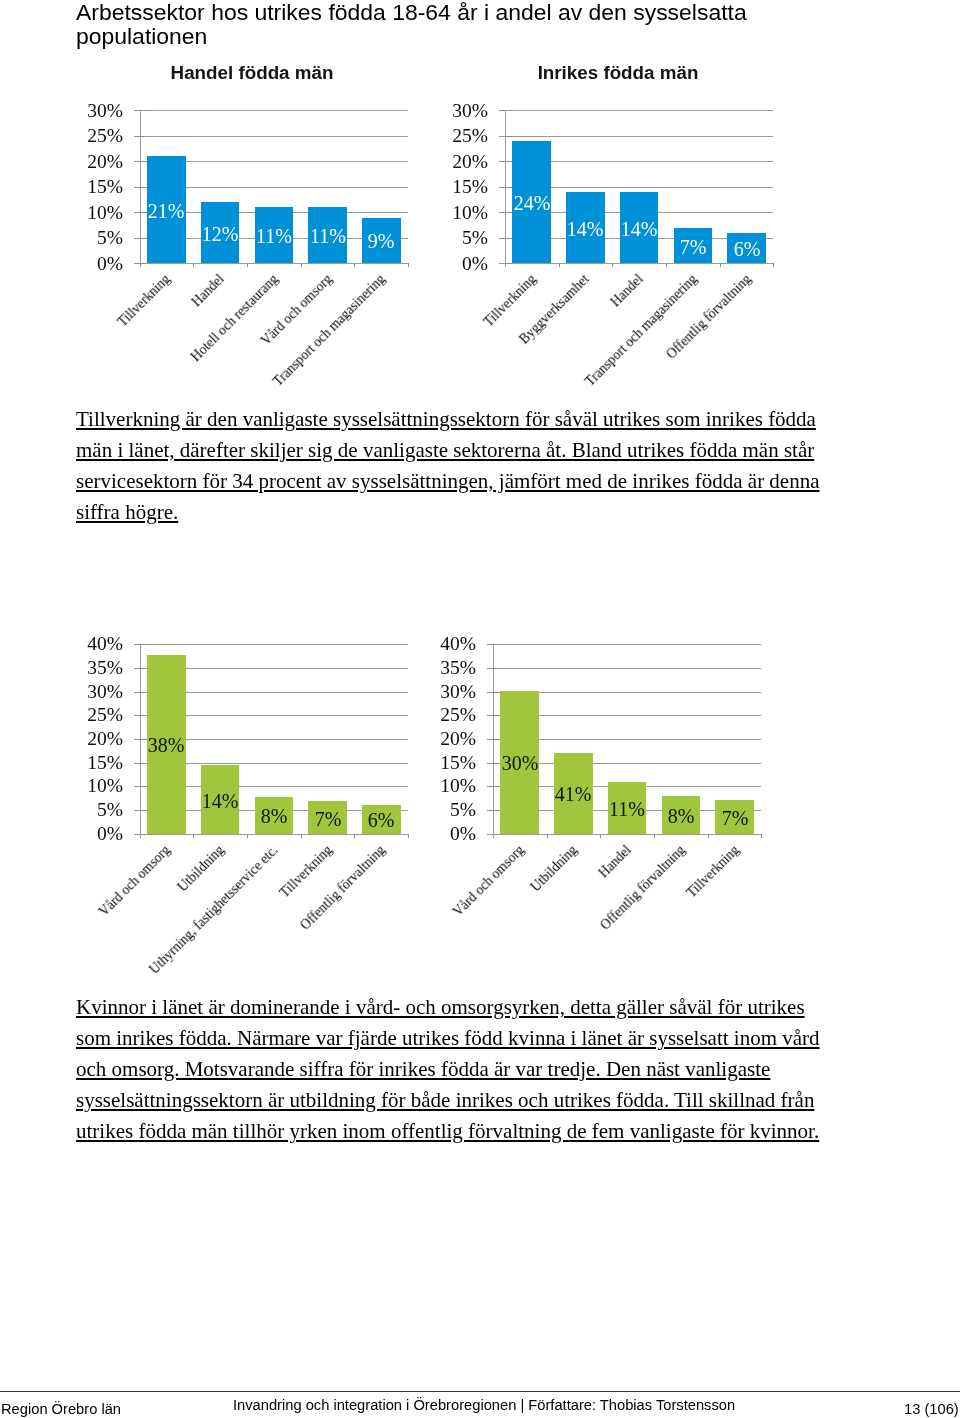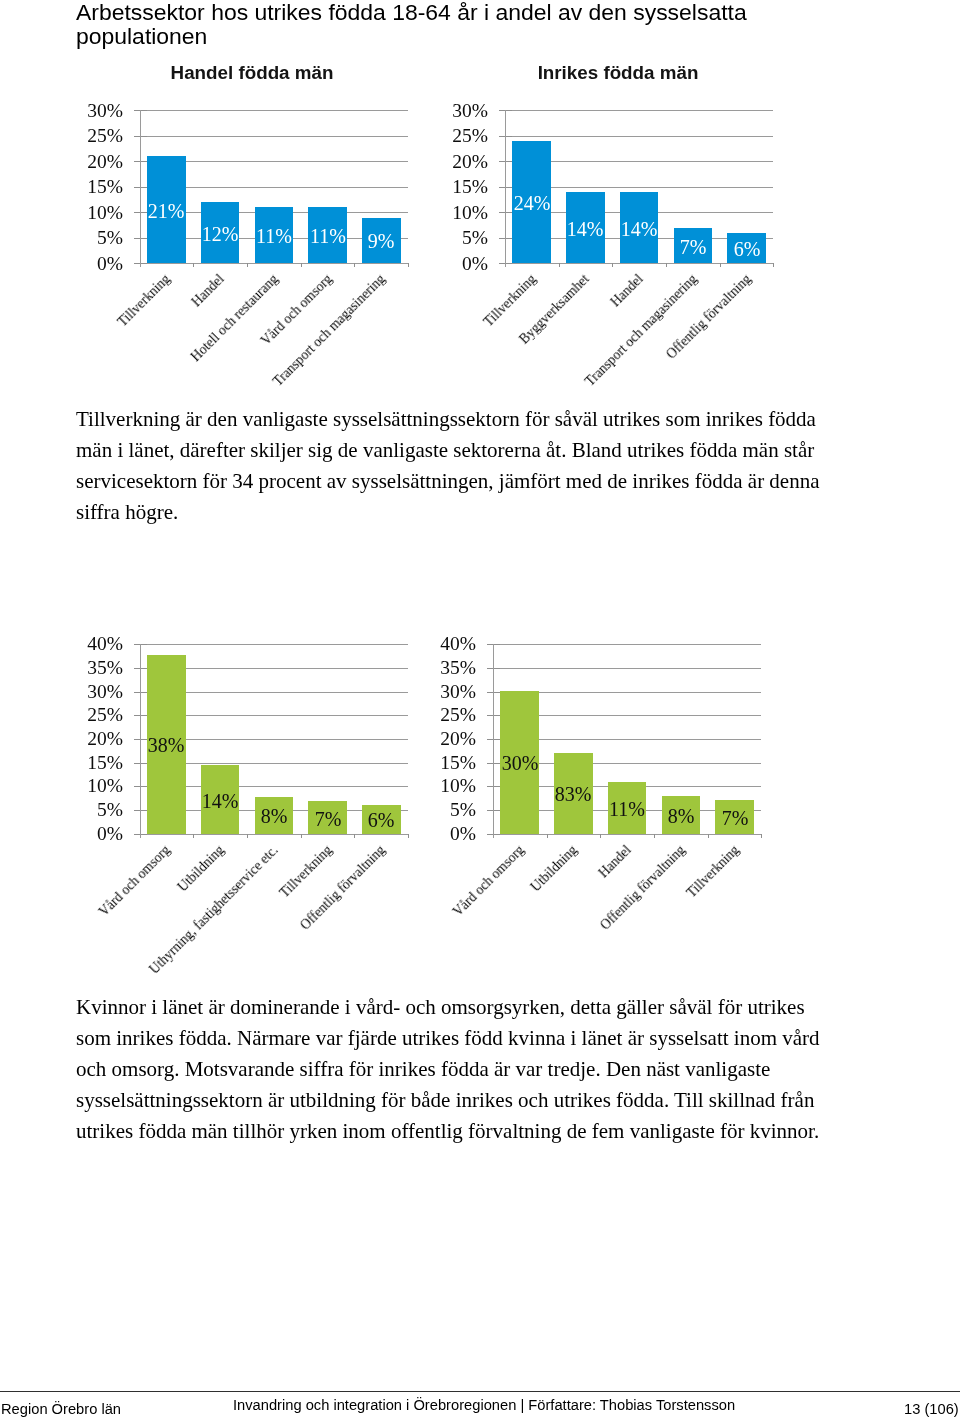--- a/index.html
+++ b/index.html
@@ -6,21 +6,21 @@
   body{width:960px;height:1418px;font-family:"Liberation Serif",serif;color:#000;-webkit-font-smoothing:antialiased;}
   .page{position:relative;width:960px;height:1418px;overflow:hidden;background:#fff;}
   .page, .page *{-webkit-font-smoothing:antialiased;}
   .heading,.para,.chart-title,.ylab,.barlabel,.footer{will-change:transform;}
 
   .heading{position:absolute;left:76px;top:0.4px;width:700px;
     font-family:"Liberation Sans",sans-serif;font-size:22.95px;line-height:24.2px;
     font-weight:400;color:#000;}
 
   .para{position:absolute;font-family:"Liberation Serif",serif;font-size:21px;
-    line-height:31px;color:#000;text-align:left;}
+    line-height:31px;color:#000;text-align:left;text-decoration:underline;}
 
   .chart{position:absolute;}
   .chart-title{position:absolute;text-align:center;
     font-family:"Liberation Sans",sans-serif;font-weight:700;font-size:18.8px;color:#141414;line-height:1;}
   .plot{position:absolute;}
   .gridline{position:absolute;height:1px;background:#9a9a9a;left:0;}
   .axisY{position:absolute;width:1px;background:#9a9a9a;top:0;left:0;}
   .tickmark{position:absolute;height:1px;width:13px;background:#8f8f8f;left:-6px;}
   .ylab{position:absolute;font-family:"Liberation Serif",serif;
     font-size:19.5px;color:#0d0d0d;text-align:right;white-space:nowrap;line-height:1;}
@@ -229,21 +229,21 @@
       <div class="ylab" style="top: 658.075px; left: 375.8px; width: 100px;">35%</div>
       <div class="ylab" style="top: 681.75px; left: 375.8px; width: 100px;">30%</div>
       <div class="ylab" style="top: 705.425px; left: 375.8px; width: 100px;">25%</div>
       <div class="ylab" style="top: 729.1px; left: 375.8px; width: 100px;">20%</div>
       <div class="ylab" style="top: 752.775px; left: 375.8px; width: 100px;">15%</div>
       <div class="ylab" style="top: 776.45px; left: 375.8px; width: 100px;">10%</div>
       <div class="ylab" style="top: 800.125px; left: 375.8px; width: 100px;">5%</div>
       <div class="ylab" style="top: 823.8px; left: 375.8px; width: 100px;">0%</div>
       <div class="barlabel" style="color: rgb(17, 17, 17); left: 479.67px; width: 80px; top: 753.101px;">30%</div>
       <div class="xlab" style="left: 216.67px; width: 300px; top: 842.6px;">Vård och omsorg</div>
-      <div class="barlabel" style="color: rgb(17, 17, 17); left: 533.41px; width: 80px; top: 784.352px;">83%</div>
+      <div class="barlabel" style="color: rgb(17, 17, 17); left: 533.41px; width: 80px; top: 784.352px;">41%</div>
       <div class="xlab" style="left: 270.41px; width: 300px; top: 842.6px;">Utbildning</div>
       <div class="barlabel" style="color: rgb(17, 17, 17); left: 587.15px; width: 80px; top: 798.558px;">11%</div>
       <div class="xlab" style="left: 324.15px; width: 300px; top: 842.6px;">Handel</div>
       <div class="barlabel" style="color: rgb(17, 17, 17); left: 640.89px; width: 80px; top: 805.66px;">8%</div>
       <div class="xlab" style="left: 377.89px; width: 300px; top: 842.6px;">Offentlig förvaltning</div>
       <div class="barlabel" style="color: rgb(17, 17, 17); left: 694.63px; width: 80px; top: 808.028px;">7%</div>
       <div class="xlab" style="left: 431.63px; width: 300px; top: 842.6px;">Tillverkning</div>
     </div>
 
   <div class="para" id="para2" style="left: 76px; top: 992px; width: 752px;">Kvinnor i länet är dominerande i vård- och omsorgsyrken, detta gäller såväl för utrikes som inrikes födda. Närmare var fjärde utrikes född kvinna i länet är sysselsatt inom vård och omsorg. Motsvarande siffra för inrikes födda är var tredje. Den näst vanligaste sysselsättningssektorn är utbildning för både inrikes och utrikes födda. Till skillnad från utrikes födda män tillhör yrken inom offentlig förvaltning de fem vanligaste för kvinnor.</div>

